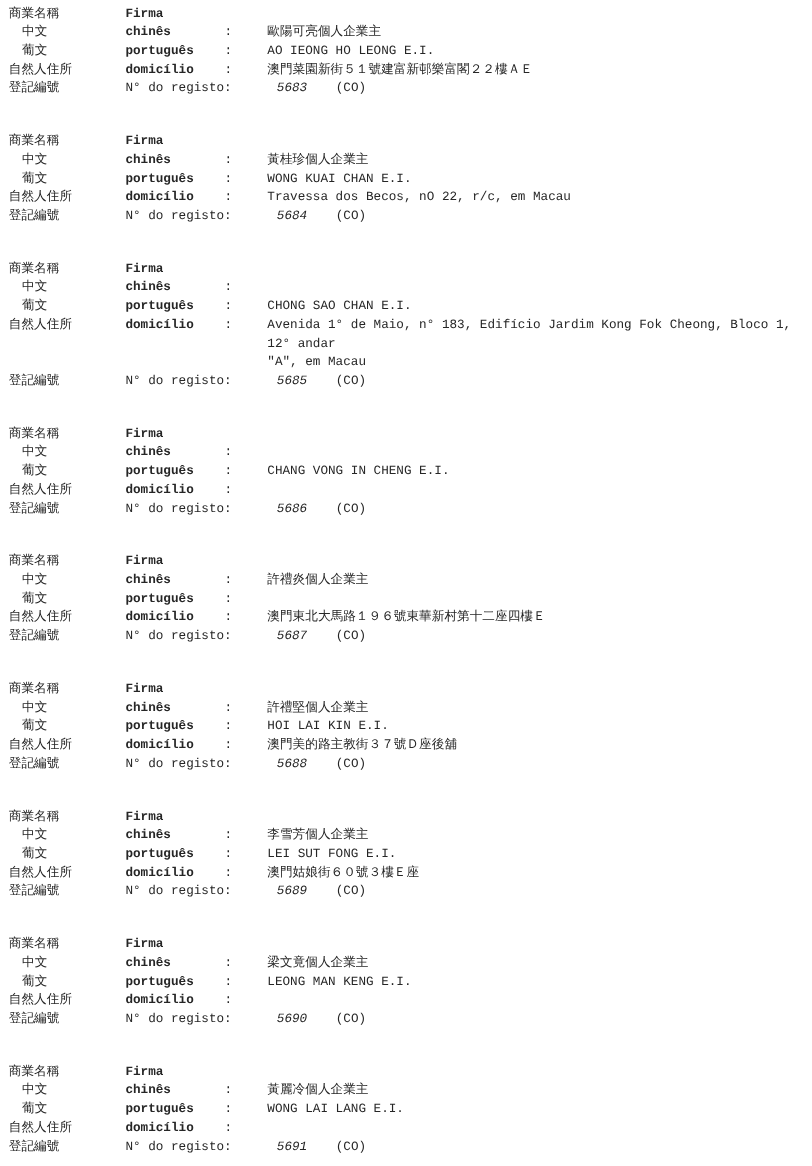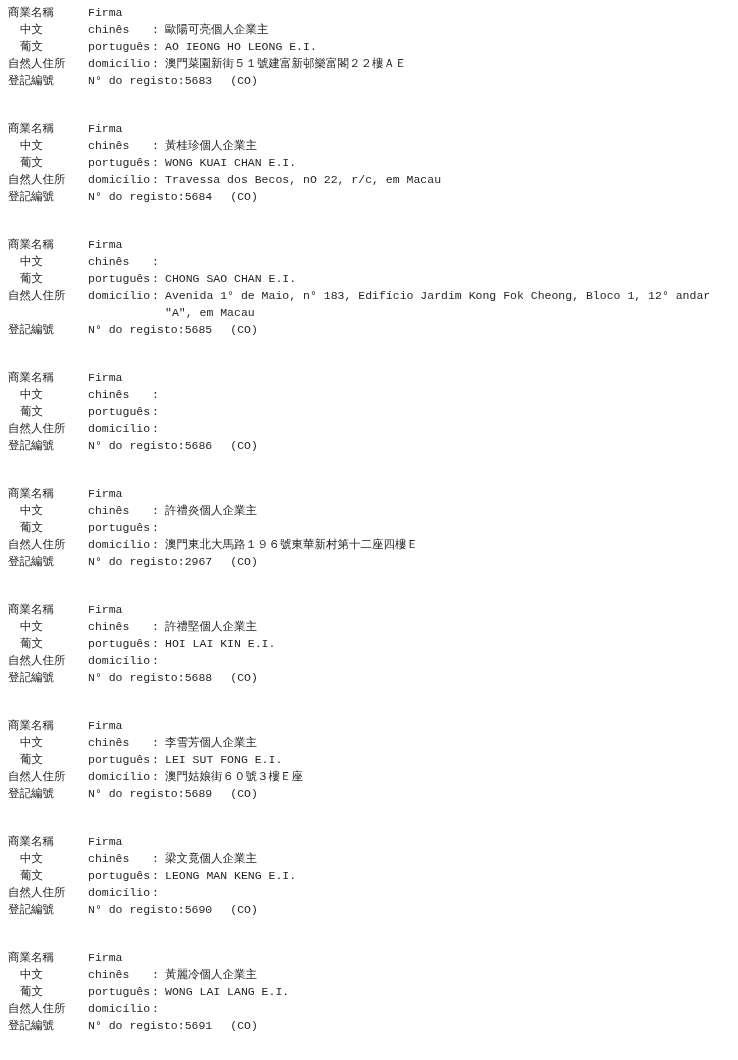--- a/index.html
+++ b/index.html
@@ -21,48 +21,51 @@
     box-sizing: border-box;
   }
   .entry {
     margin-bottom: 31px;
   }
   .row {
     display: flex;
     align-items: flex-start;
     line-height: 17px;
     white-space: pre;
+    gap: 26px;
   }
   .c1 {
     width: 80px;
     flex-shrink: 0;
     box-sizing: border-box;
   }
   .c1.indent {
     padding-left: 12px;
   }
   .c2 {
     width: 64px;
     flex-shrink: 0;
+    font-weight: bold;
   }
   .colon {
     width: 13px;
     flex-shrink: 0;
   }
   .val {
     flex: 1;
     white-space: pre-wrap;
   }
   .reg-label {
     flex-shrink: 0;
   }
   .reg-number {
+    margin-left: 15px;
+    font-style: italic;
   }
   .reg-suffix {
-    margin-left: 18px;
   }
 </style>
 </head>
 <body>
 
 <div class="page">
   <div id="entries-container">
   <div class="entry">
     <div class="row">
       <span class="c1">商業名稱</span>
@@ -162,20 +165,21 @@
     </div>
     <div class="row">
       <span class="c1 indent">中文</span>
       <span class="c2">chinês</span>
       <span class="colon">:</span>
     </div>
     <div class="row">
       <span class="c1 indent">葡文</span>
       <span class="c2">português</span>
       <span class="colon">:</span>
+      <span class="val">CHANG VONG IN CHENG E.I.</span>
     </div>
     <div class="row">
       <span class="c1">自然人住所</span>
       <span class="c2">domicílio</span>
       <span class="colon">:</span>
     </div>
     <div class="row">
       <span class="c1">登記編號</span>
       <span class="reg-label">N° do registo:</span>
       <span class="reg-number">5686</span>
@@ -201,21 +205,21 @@
     </div>
     <div class="row">
       <span class="c1">自然人住所</span>
       <span class="c2">domicílio</span>
       <span class="colon">:</span>
       <span class="val"><div>澳門東北大馬路１９６號東華新村第十二座四樓Ｅ</div></span>
     </div>
     <div class="row">
       <span class="c1">登記編號</span>
       <span class="reg-label">N° do registo:</span>
-      <span class="reg-number">2967</span>
+      <span class="reg-number">5687</span>
       <span class="reg-suffix">(CO)</span>
     </div>
   </div>
 
   <div class="entry">
     <div class="row">
       <span class="c1">商業名稱</span>
       <span class="c2">Firma</span>
     </div>
     <div class="row">
@@ -227,20 +231,21 @@
     <div class="row">
       <span class="c1 indent">葡文</span>
       <span class="c2">português</span>
       <span class="colon">:</span>
       <span class="val">HOI LAI KIN E.I.</span>
     </div>
     <div class="row">
       <span class="c1">自然人住所</span>
       <span class="c2">domicílio</span>
       <span class="colon">:</span>
+      <span class="val"><div>澳門美的路主教街３７號Ｄ座後舖</div></span>
     </div>
     <div class="row">
       <span class="c1">登記編號</span>
       <span class="reg-label">N° do registo:</span>
       <span class="reg-number">5688</span>
       <span class="reg-suffix">(CO)</span>
     </div>
   </div>
 
   <div class="entry">

